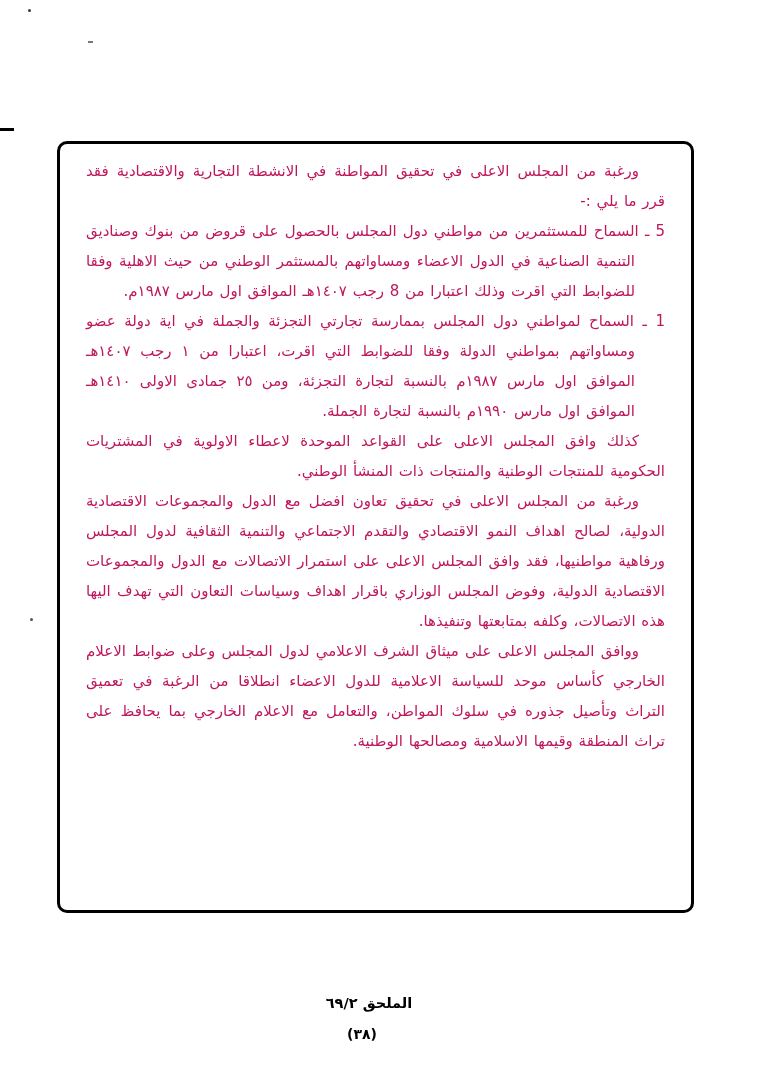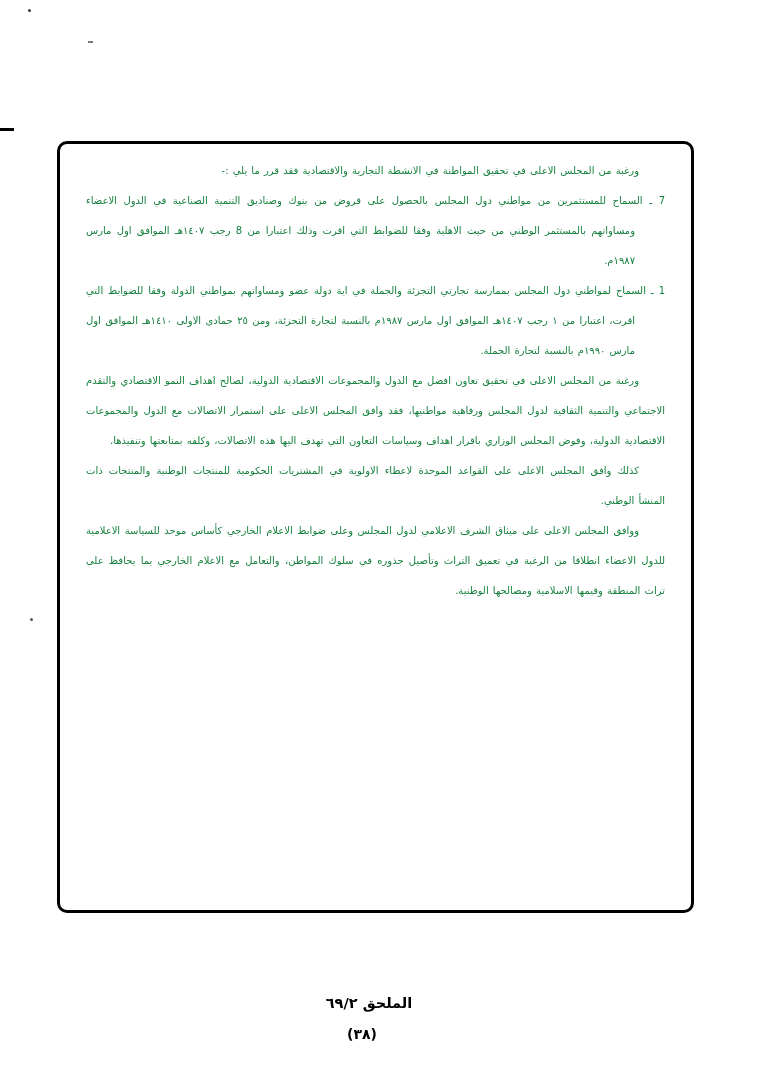--- a/index.html
+++ b/index.html
@@ -22,23 +22,23 @@
     box-sizing: border-box;
     border: 3px solid #000;
     border-radius: 10px;
     padding: 12px 26px 0 26px;
     direction: rtl;
     background: #ffffff;
   }
   .para {
     margin: 0;
     text-align: justify;
-    font-size: 10px;
+    font-size: 15px;
     line-height: 30px;
-    color: #15803d;
+    color: #be185d;
     word-spacing: 1px;
   }
   .para.indent { text-indent: 26px; }
   .para.hang {
     padding-right: 30px;
     text-indent: -30px;
   }
   .marker { white-space: nowrap; }
   
   .footer-label {
@@ -80,27 +80,27 @@
 
   <div class="speck dot artifact-dot-top"></div>
   <div class="speck artifact-mark-upper"></div>
   <div class="speck artifact-dash-left"></div>
   <div class="speck dot artifact-dot-mid"></div>
 
   <div class="frame">
 
     <p class="para indent">ورغبة من المجلس الاعلى في تحقيق المواطنة في الانشطة التجارية والاقتصادية فقد قرر ما يلي :-</p>
 
-    <p class="para hang"><span class="marker">7 ـ</span> <span>السماح للمستثمرين من مواطني دول المجلس بالحصول على قروض من بنوك وصناديق التنمية الصناعية في الدول الاعضاء ومساواتهم بالمستثمر الوطني من حيث الاهلية وفقا للضوابط التي اقرت وذلك اعتبارا من 8 رجب ١٤٠٧هـ الموافق اول مارس ١٩٨٧م.</span></p>
+    <p class="para hang"><span class="marker">5 ـ</span> <span>السماح للمستثمرين من مواطني دول المجلس بالحصول على قروض من بنوك وصناديق التنمية الصناعية في الدول الاعضاء ومساواتهم بالمستثمر الوطني من حيث الاهلية وفقا للضوابط التي اقرت وذلك اعتبارا من 8 رجب ١٤٠٧هـ الموافق اول مارس ١٩٨٧م.</span></p>
 
     <p class="para hang"><span class="marker">1 ـ</span> <span>السماح لمواطني دول المجلس بممارسة تجارتي التجزئة والجملة في اية دولة عضو ومساواتهم بمواطني الدولة وفقا للضوابط التي اقرت، اعتبارا من ١ رجب ١٤٠٧هـ الموافق اول مارس ١٩٨٧م بالنسبة لتجارة التجزئة، ومن ٢٥ جمادى الاولى ١٤١٠هـ الموافق اول مارس ١٩٩٠م بالنسبة لتجارة الجملة.</span></p>
 
+    <p class="para indent">كذلك وافق المجلس الاعلى على القواعد الموحدة لاعطاء الاولوية في المشتريات الحكومية للمنتجات الوطنية والمنتجات ذات المنشأ الوطني.</p>
+
     <p class="para indent">ورغبة من المجلس الاعلى في تحقيق تعاون افضل مع الدول والمجموعات الاقتصادية الدولية، لصالح اهداف النمو الاقتصادي والتقدم الاجتماعي والتنمية الثقافية لدول المجلس ورفاهية مواطنيها، فقد وافق المجلس الاعلى على استمرار الاتصالات مع الدول والمجموعات الاقتصادية الدولية، وفوض المجلس الوزاري باقرار اهداف وسياسات التعاون التي تهدف اليها هذه الاتصالات، وكلفه بمتابعتها وتنفيذها.</p>
-
-    <p class="para indent">كذلك وافق المجلس الاعلى على القواعد الموحدة لاعطاء الاولوية في المشتريات الحكومية للمنتجات الوطنية والمنتجات ذات المنشأ الوطني.</p>
 
     <p class="para indent">ووافق المجلس الاعلى على ميثاق الشرف الاعلامي لدول المجلس وعلى ضوابط الاعلام الخارجي كأساس موحد للسياسة الاعلامية للدول الاعضاء انطلاقا من الرغبة في تعميق التراث وتأصيل جذوره في سلوك المواطن، والتعامل مع الاعلام الخارجي بما يحافظ على تراث المنطقة وقيمها الاسلامية ومصالحها الوطنية.</p>
 
 
   </div>
 
   <div class="footer-label">الملحق ٦٩/٢</div>
 
   <div class="page-number">(٣٨)</div>
 

